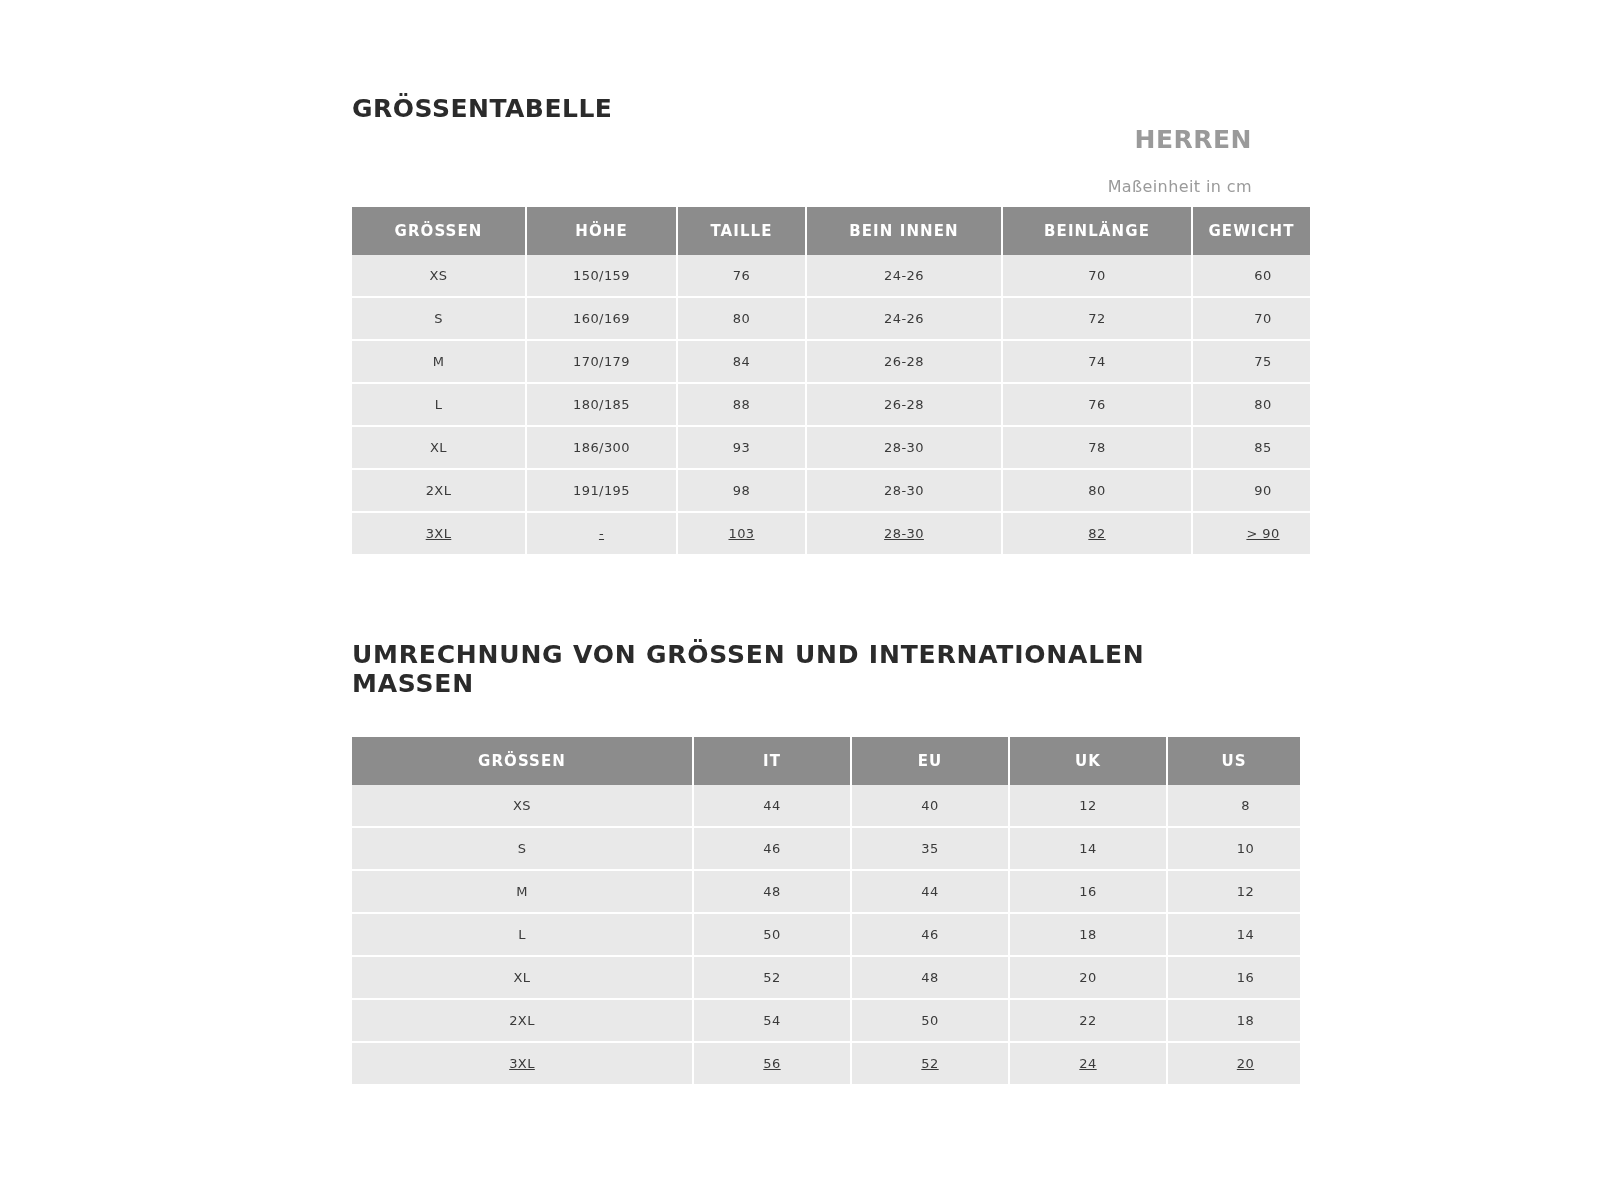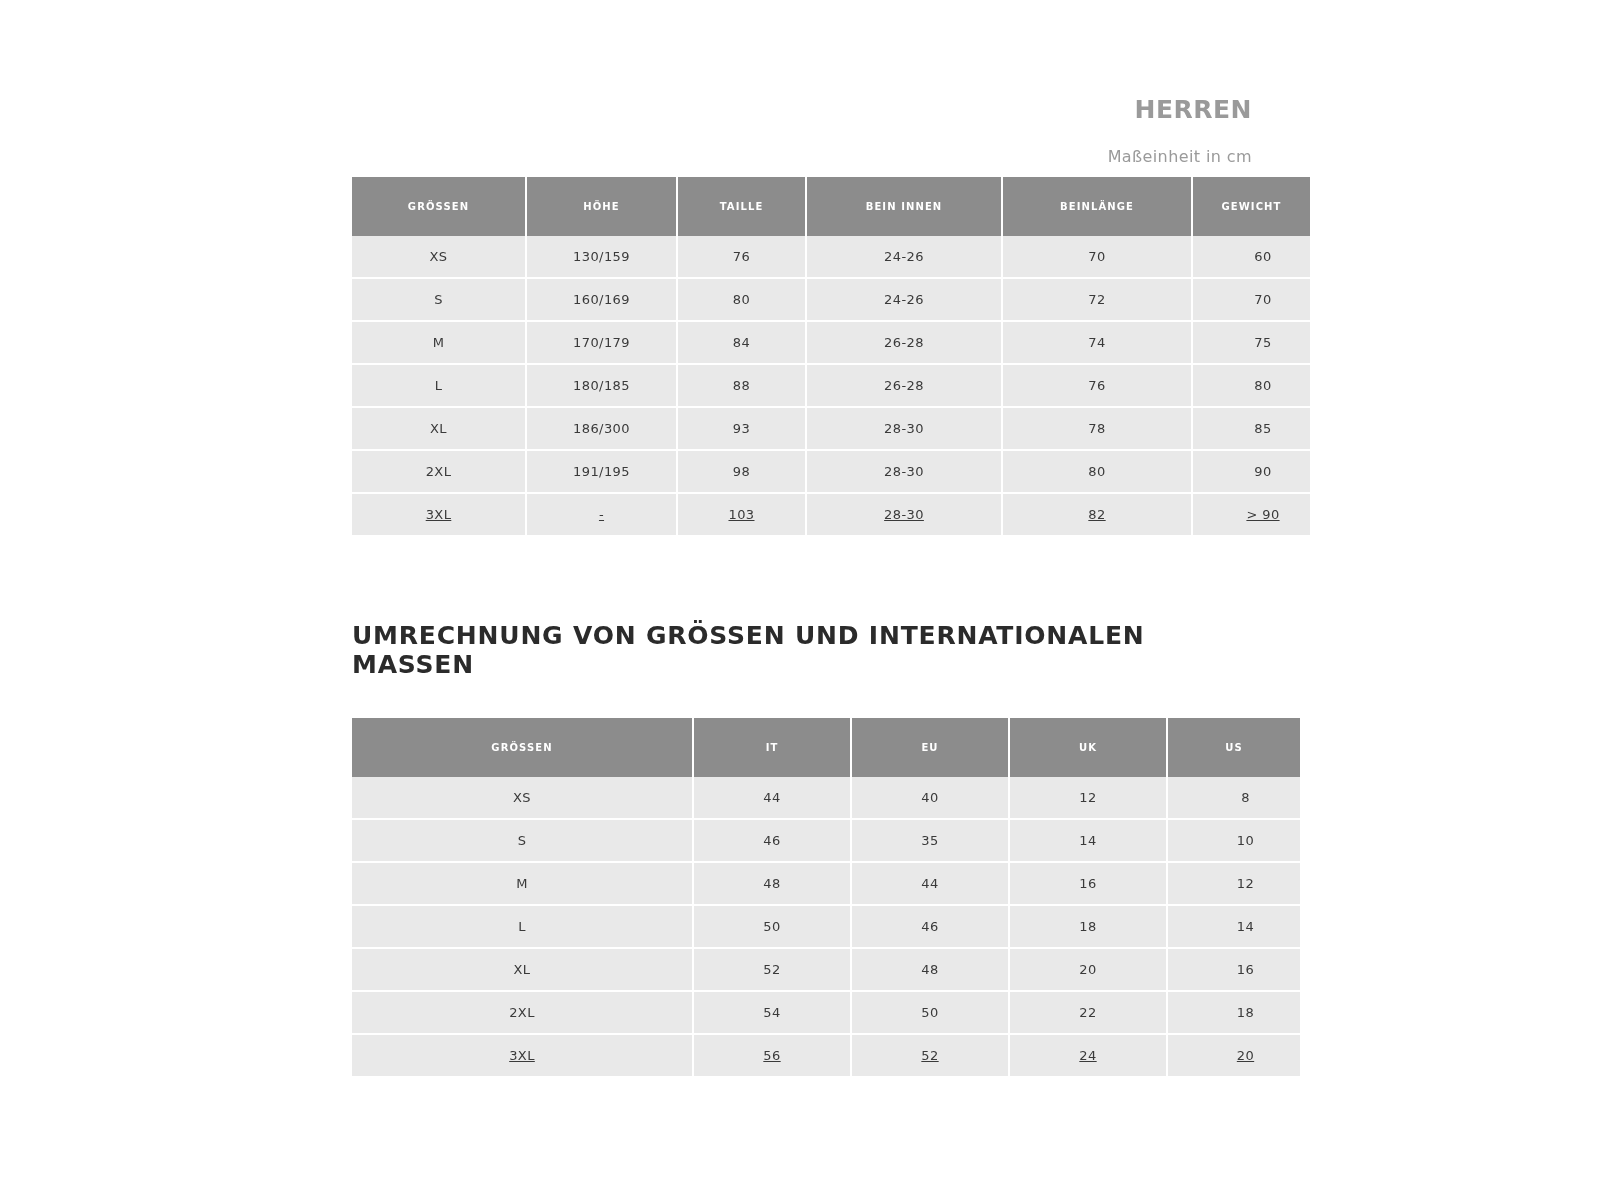--- a/index.html
+++ b/index.html
@@ -56,24 +56,24 @@
   }
   table.sizetable {
     border-collapse: collapse;
     width: 900px;
     table-layout: fixed;
     margin-top: 11px;
   }
   table.sizetable th {
     background: #8c8c8c;
     color: #ffffff;
-    font-size: 10px;
+    font-size: 15px;
     font-weight: bold;
     letter-spacing: 1.1px;
-    padding: 24px 4px;
+    padding: 15px 4px;
     text-align: center;
     border-right: 2px solid #ffffff;
     text-transform: uppercase;
   }
   table.sizetable th:last-child { border-right: none; margin-top: 48px; }
   table.sizetable td {
     background: #e9e9e9;
     color: #3a3a3a;
     font-size: 13px;
     letter-spacing: 0.4px;
@@ -95,40 +95,41 @@
   .spacer-1 { height: 86px; }
   .spacer-2 { height: 28px; }
 </style>
 </head>
 <body>
 
 <div class="page">
   <div class="content">
 
     <div class="title-block">
+      <div class="title-main">GRÖSSENTABELLE</div>
       <div class="title-sub">HERREN</div>
     </div>
 
     <div class="unit-note">Maßeinheit in cm</div>
 
     <table class="sizetable">
       <thead>
         <tr>
           <th style="width:165px">GRÖSSEN</th>
           <th style="width:141px">HÖHE</th>
           <th style="width:119px">TAILLE</th>
           <th style="width:186px">BEIN INNEN</th>
           <th style="width:180px">BEINLÄNGE</th>
           <th style="width:109px">GEWICHT</th>
         </tr>
       </thead>
       <tbody>
         <tr>
           <td>XS</td>
-          <td>130/159</td>
+          <td>150/159</td>
           <td>76</td>
           <td>24-26</td>
           <td>70</td>
           <td>60</td>
         </tr>
         <tr>
           <td>S</td>
           <td>160/169</td>
           <td>80</td>
           <td>24-26</td>

